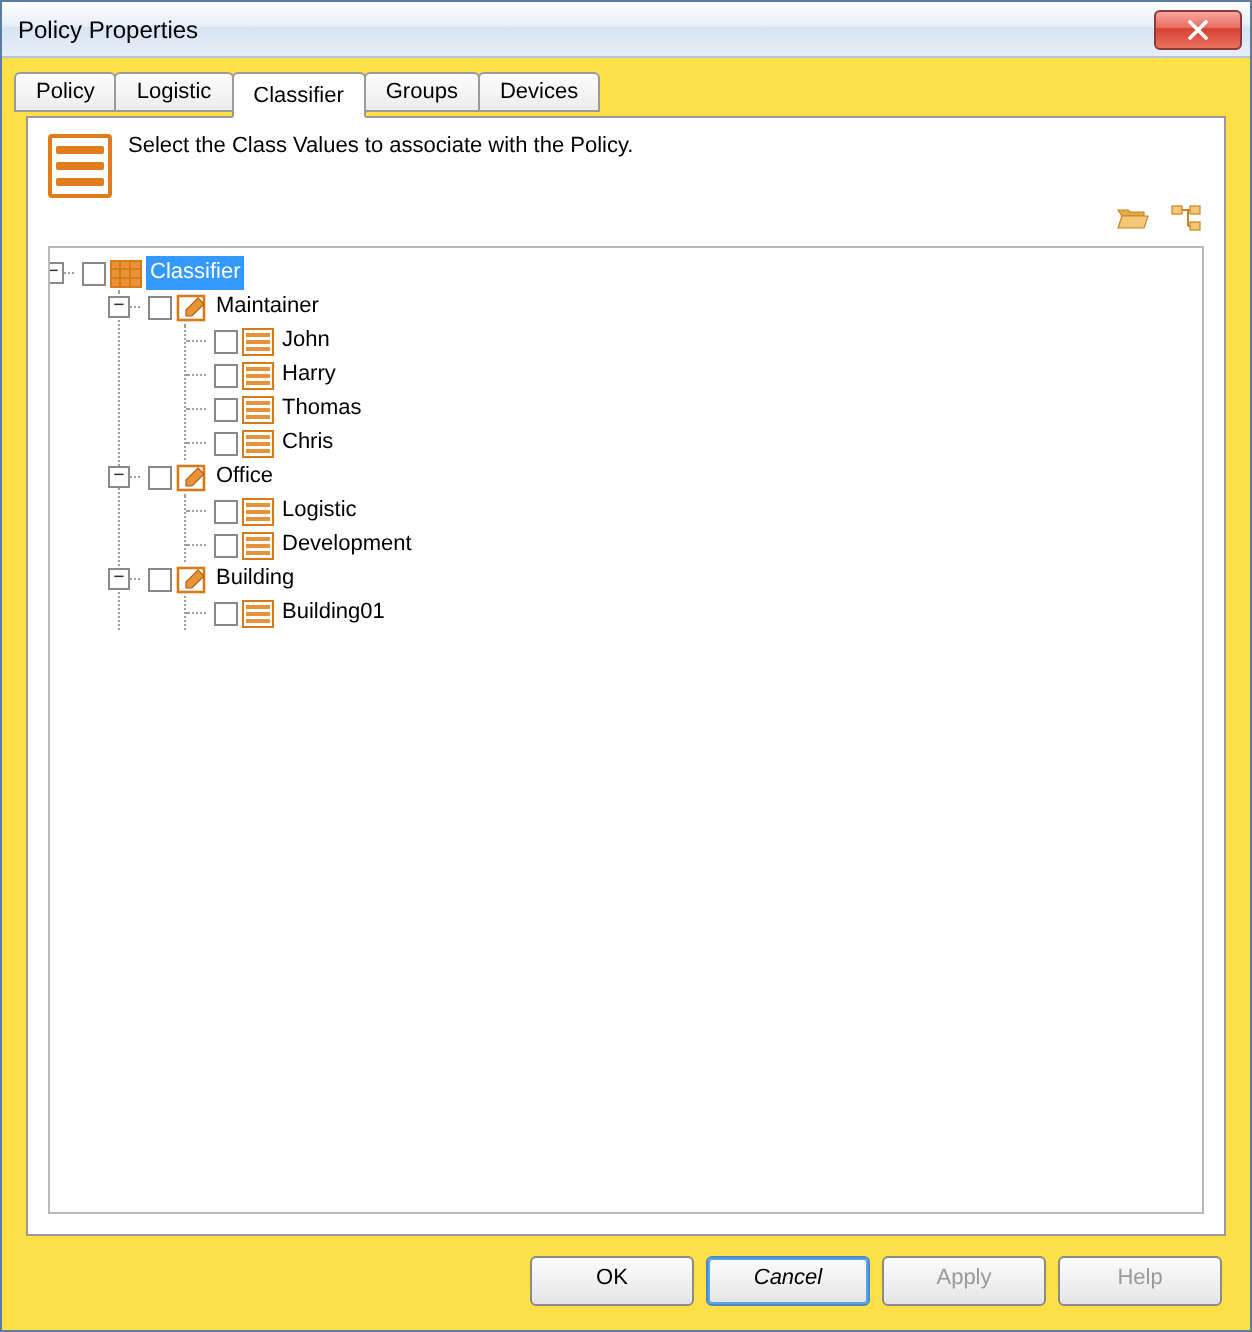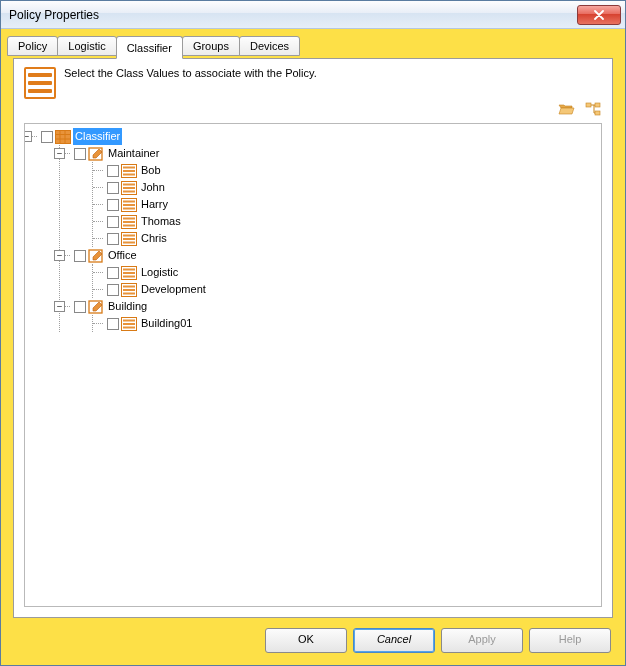--- a/index.html
+++ b/index.html
@@ -327,35 +327,20 @@
 
       <span class="checkbox-s"></span>
       <span class="node-icon">
                           <svg width="16" height="14" viewBox="0 0 16 14">
     <rect x="0.5" y="0.5" width="15" height="13" fill="#fff" stroke="#d87a16" stroke-width="1"></rect>
     <rect x="2" y="2.5" width="12" height="2" fill="#e8933a"></rect>
     <rect x="2" y="6" width="12" height="2" fill="#e8933a"></rect>
     <rect x="2" y="9.5" width="12" height="2" fill="#e8933a"></rect>
   </svg>
                         </span>
-      <span class="node-label">Bob</span>
-    </div>
-                    </li>
-                    <li>
-                      <div class="node-row">
-
-      <span class="checkbox-s"></span>
-      <span class="node-icon">
-                          <svg width="16" height="14" viewBox="0 0 16 14">
-    <rect x="0.5" y="0.5" width="15" height="13" fill="#fff" stroke="#d87a16" stroke-width="1"></rect>
-    <rect x="2" y="2.5" width="12" height="2" fill="#e8933a"></rect>
-    <rect x="2" y="6" width="12" height="2" fill="#e8933a"></rect>
-    <rect x="2" y="9.5" width="12" height="2" fill="#e8933a"></rect>
-  </svg>
-                        </span>
       <span class="node-label">John</span>
     </div>
                     </li>
                     <li>
                       <div class="node-row">
 
       <span class="checkbox-s"></span>
       <span class="node-icon">
                           <svg width="16" height="14" viewBox="0 0 16 14">
     <rect x="0.5" y="0.5" width="15" height="13" fill="#fff" stroke="#d87a16" stroke-width="1"></rect>

